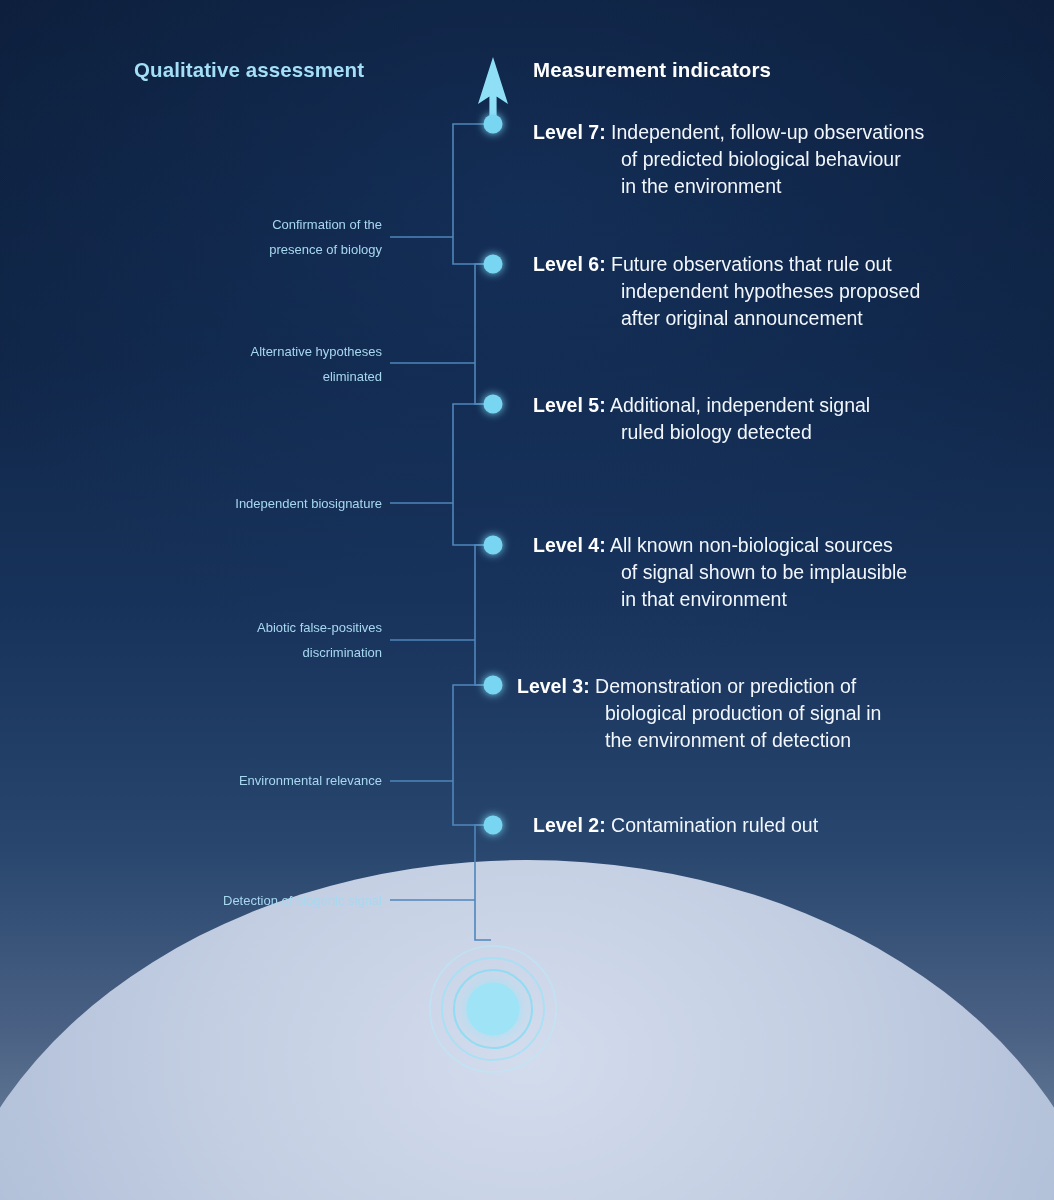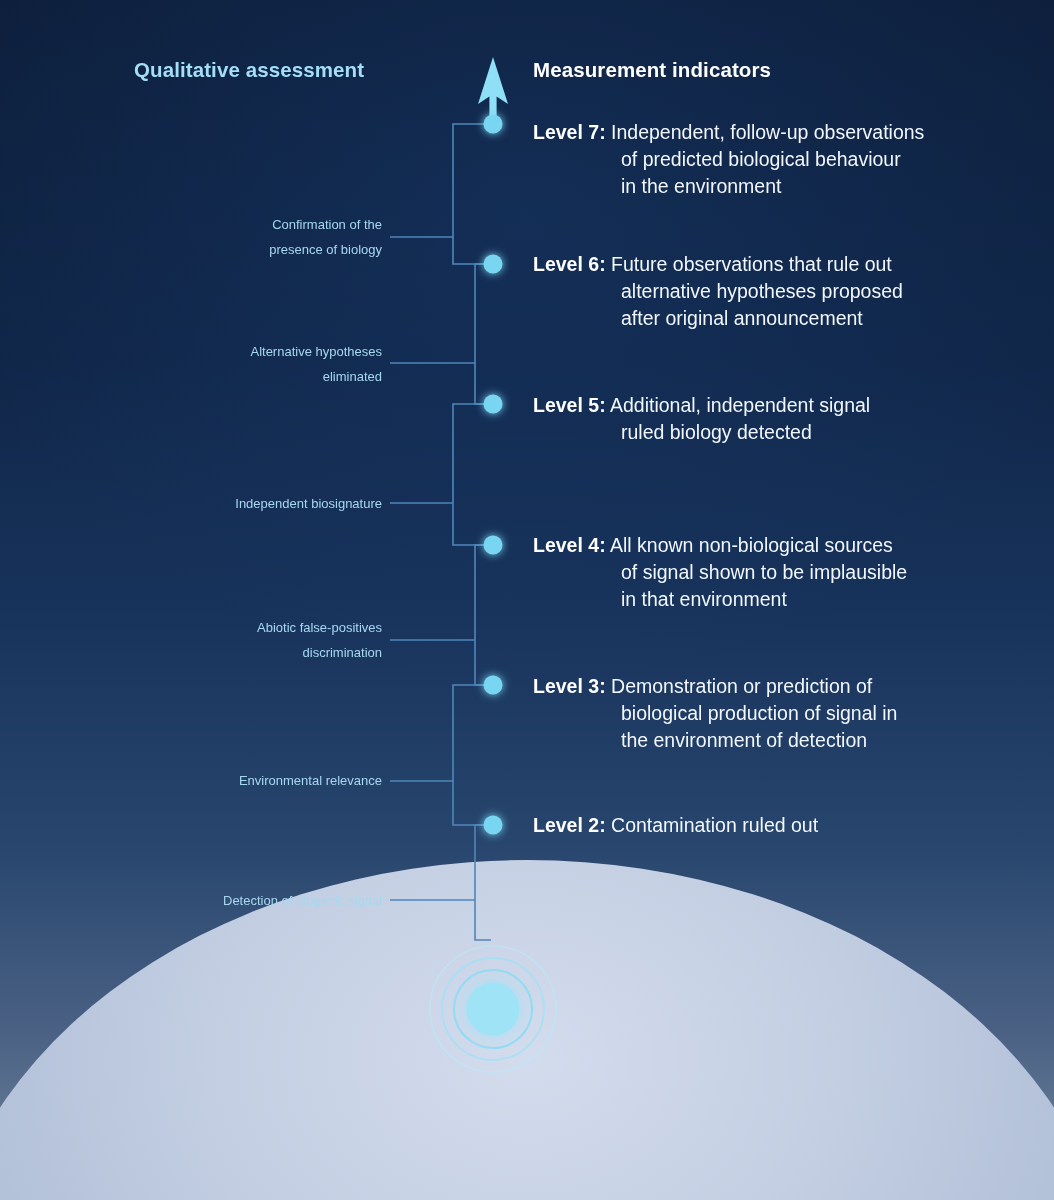--- a/index.html
+++ b/index.html
@@ -143,38 +143,38 @@
   <div class="mlabel" style="left:533px;top:111px;margin-top:8px;">
     <span><b>Level 7:</b>
     <span>Independent, follow-up observations</span></span>
     <span class="cont">of predicted biological behaviour</span>
     <span class="cont">in the environment</span>
   </div>
 
   <div class="mlabel" style="left:533px;top:251px;">
     <span><b>Level 6:</b>
     <span>Future observations that rule out</span></span>
-    <span class="cont">alternative hypotheses proposed</span>
+    <span class="cont">independent hypotheses proposed</span>
     <span class="cont">after original announcement</span>
   </div>
 
   <div class="mlabel" style="left:533px;top:392px;">
     <span><b>Level 5:</b>
     <span>Additional, independent signal</span></span>
     <span class="cont">ruled biology detected</span>
   </div>
 
   <div class="mlabel" style="left:533px;top:532px;">
     <span><b>Level 4:</b>
     <span>All known non-biological sources</span></span>
     <span class="cont">of signal shown to be implausible</span>
     <span class="cont">in that environment</span>
   </div>
 
-  <div class="mlabel" style="left:533px;top:673px;">
+  <div class="mlabel" style="left:517px;top:673px;">
     <span><b>Level 3:</b>
     <span>Demonstration or prediction of</span></span>
     <span class="cont">biological production of signal in</span>
     <span class="cont">the environment of detection</span>
   </div>
 
   <div class="mlabel" style="left:533px;top:812px;">
     <span><b>Level 2:</b>
     <span>Contamination ruled out</span></span>
   </div>

